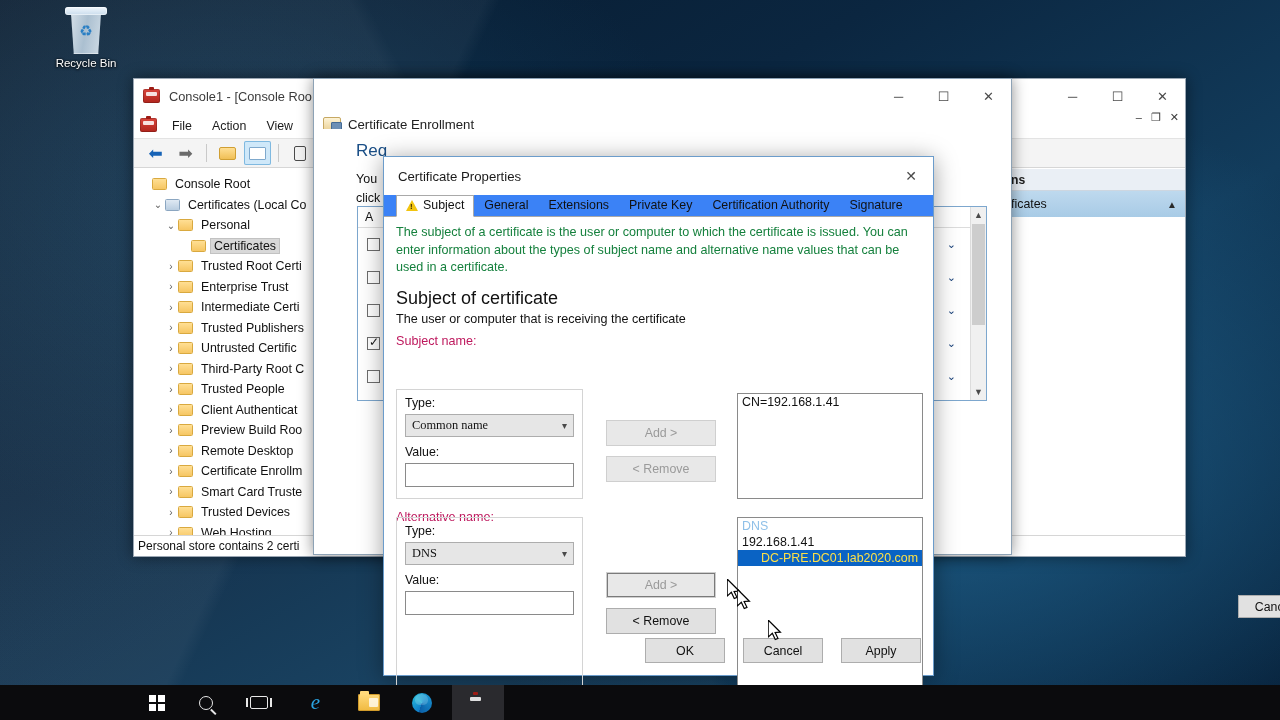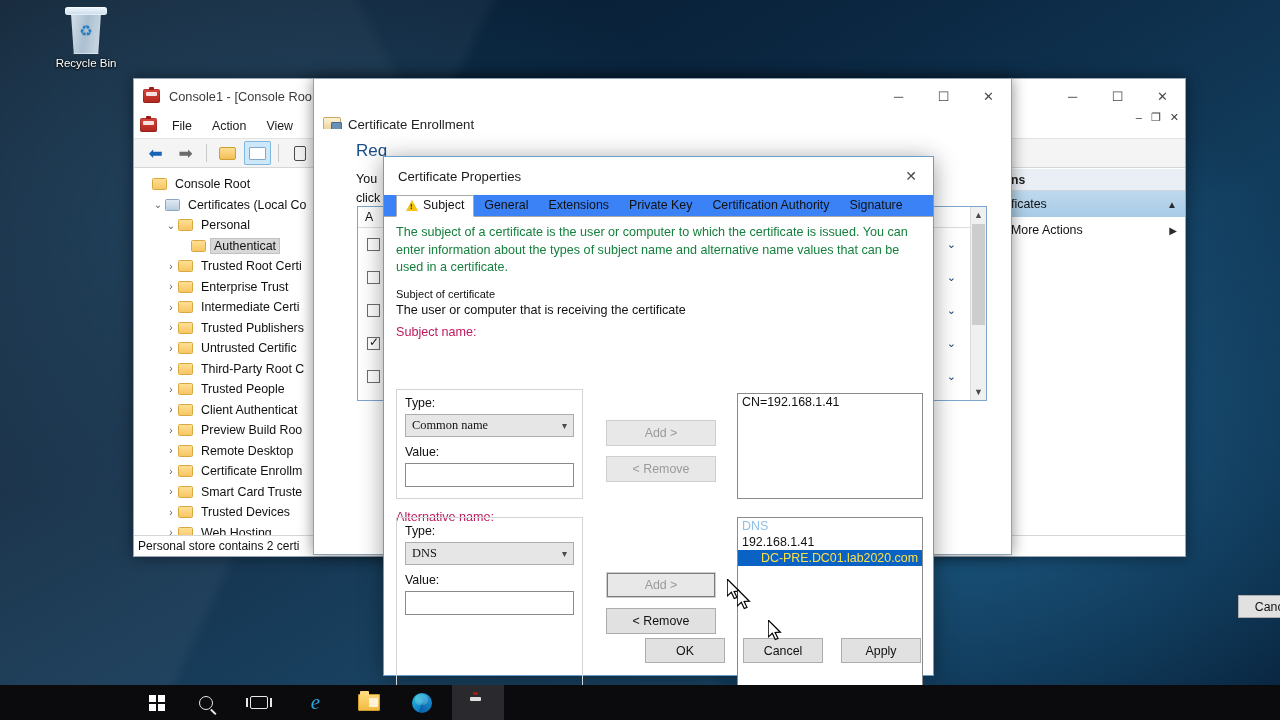--- a/index.html
+++ b/index.html
@@ -158,21 +158,21 @@
   .tab{ font-size:12.4px; color:#111; padding:2px 9px 3px; border:1px solid transparent;
         display:flex; align-items:center; gap:5px; position:relative; }
   .tab.active{ border:1px solid #a9a9a9; border-bottom:1px solid #fff; background:#fff;
                margin-bottom:-1px; padding-bottom:4px; }
   .warn-tri{ width:0;height:0;border-left:6px solid transparent;border-right:6px solid transparent;
              border-bottom:11px solid #f2c40f; position:relative; flex:none;}
   .warn-tri:after{ content:"!"; position:absolute; left:-2px; top:2px; font-size:8px; color:#3a2c00;
                    font-weight:bold; line-height:9px; }
   .props-body{ position:absolute; left:0; top:60px; right:0; bottom:0; background:#fff; padding:0 12px; }
   .desc{ font-size:12.6px; color:#15803d; line-height:17.5px; padding-top:7px; }
-  .sec-title{ font-size:11px; color:#111; margin-top:11px; }
+  .sec-title{ font-size:18px; color:#111; margin-top:11px; }
   .sec-sub{ font-size:12.6px; color:#111; margin-top:3px; }
   .field-label{ font-size:12.6px; color:#be185d; margin-top:8px; }
 
   .grp{ position:absolute; border:1px solid #d4d4d4; }
   .lbl-sm{ font-size:12.4px; color:#111; }
   .combo{ height:23px; border:1px solid #adadad; background:#e6e6e6; display:flex;
           align-items:center; padding:0 6px; font-size:12.4px; color:#111;font-family:Liberation Serif, serif; }
   .combo .cv{ flex:1; }
   .combo .cc{ color:#4a4a4a; font-size:10px; }
   .txtin{ height:24px; border:1px solid #8a8a8a; background:#fff; }
@@ -293,21 +293,21 @@
             <span class="lbl">Certificates (Local Co</span>
           </div>
           <div class="tnode" style="padding-left: 30px;">
             <span class="exp">⌄</span>
             <span class="fold"></span>
             <span class="lbl">Personal</span>
           </div>
           <div class="tnode sel" style="padding-left: 43px;">
             <span class="exp"></span>
             <span class="fold"></span>
-            <span class="lbl">Authenticat</span>
+            <span class="lbl">Certificates</span>
           </div>
           <div class="tnode" style="padding-left: 30px;">
             <span class="exp">›</span>
             <span class="fold"></span>
             <span class="lbl">Trusted Root Certi</span>
           </div>
           <div class="tnode" style="padding-left: 30px;">
             <span class="exp">›</span>
             <span class="fold"></span>
             <span class="lbl">Enterprise Trust</span>
@@ -383,25 +383,20 @@
         <div class="hs-thumb"></div>
       </div>
     </div>
     <div class="mid-pane"></div>
     <div class="act-pane">
       <div class="act-hdr">ns</div>
       <div class="act-item hl">
         <span>ficates</span>
         <span class="spacer"></span>
         <span class="act-caret">▲</span>
-      </div>
-      <div class="act-item">
-        <span>More Actions</span>
-        <span class="spacer"></span>
-        <span class="act-caret">▶</span>
       </div>
     </div>
   </div>
 
   <div class="statusbar">
     <span>Personal store contains 2 certi</span>
   </div>
 </div>
 
 <div class="win" id="enroll">

